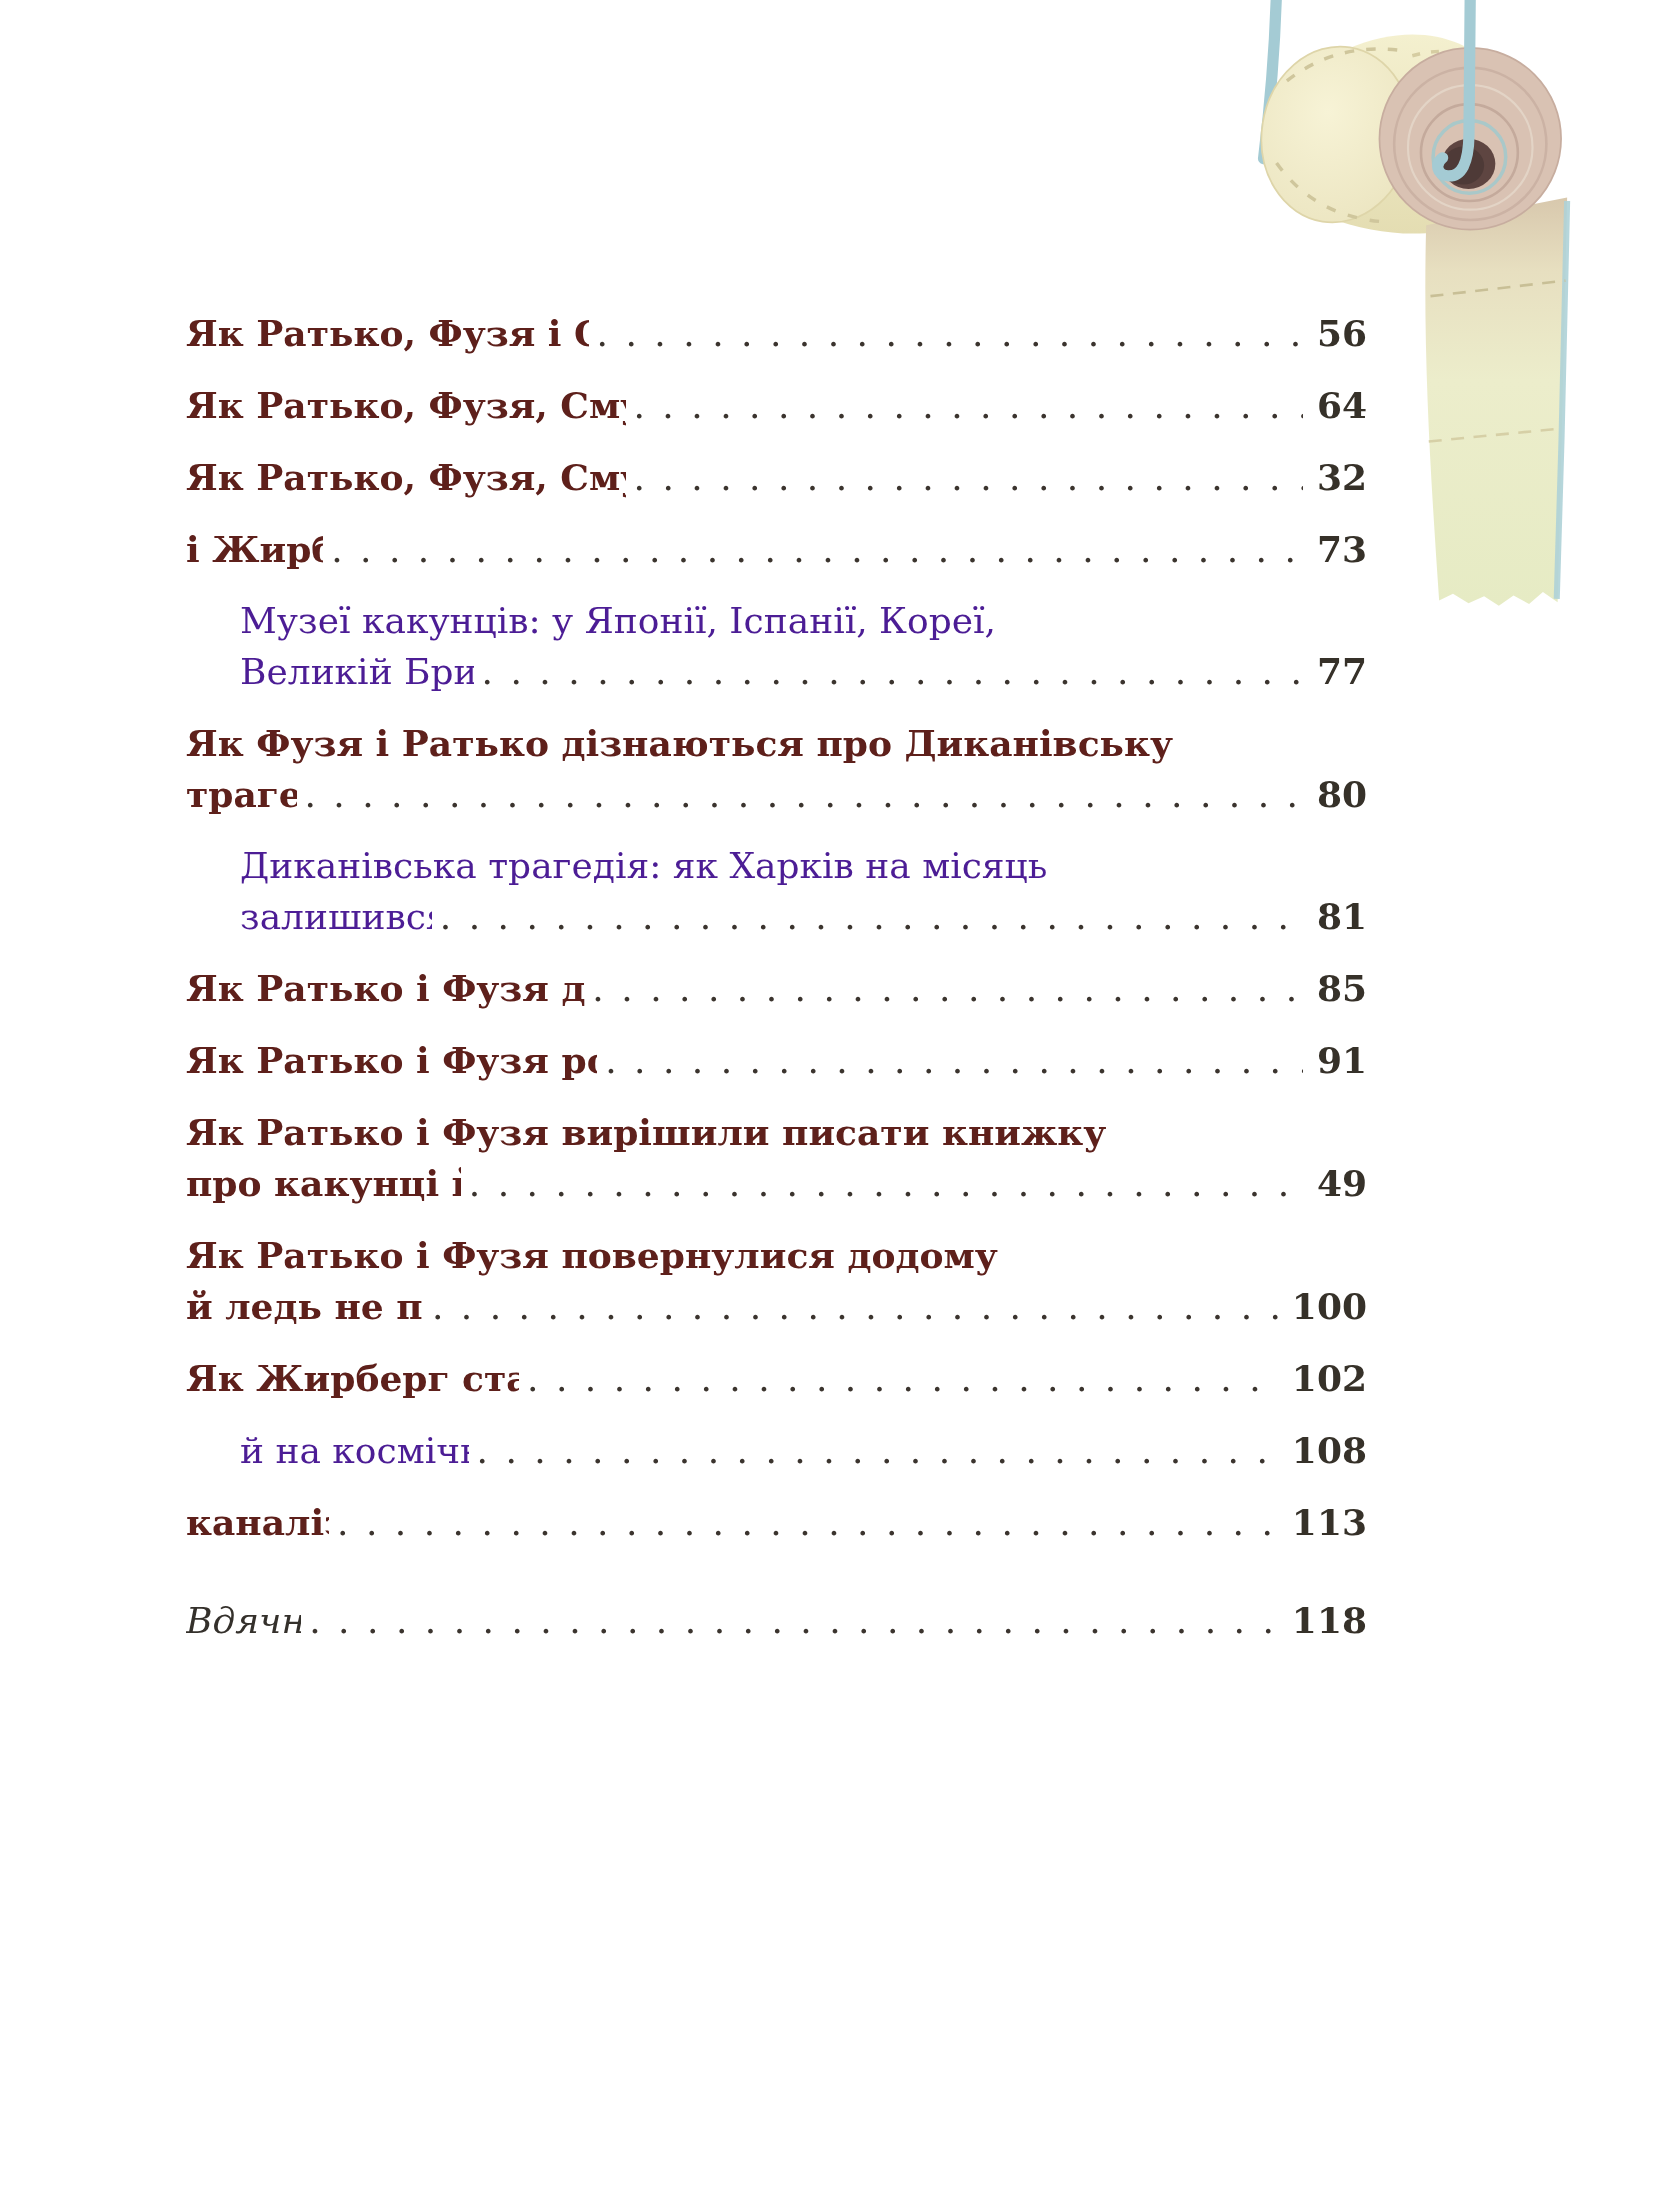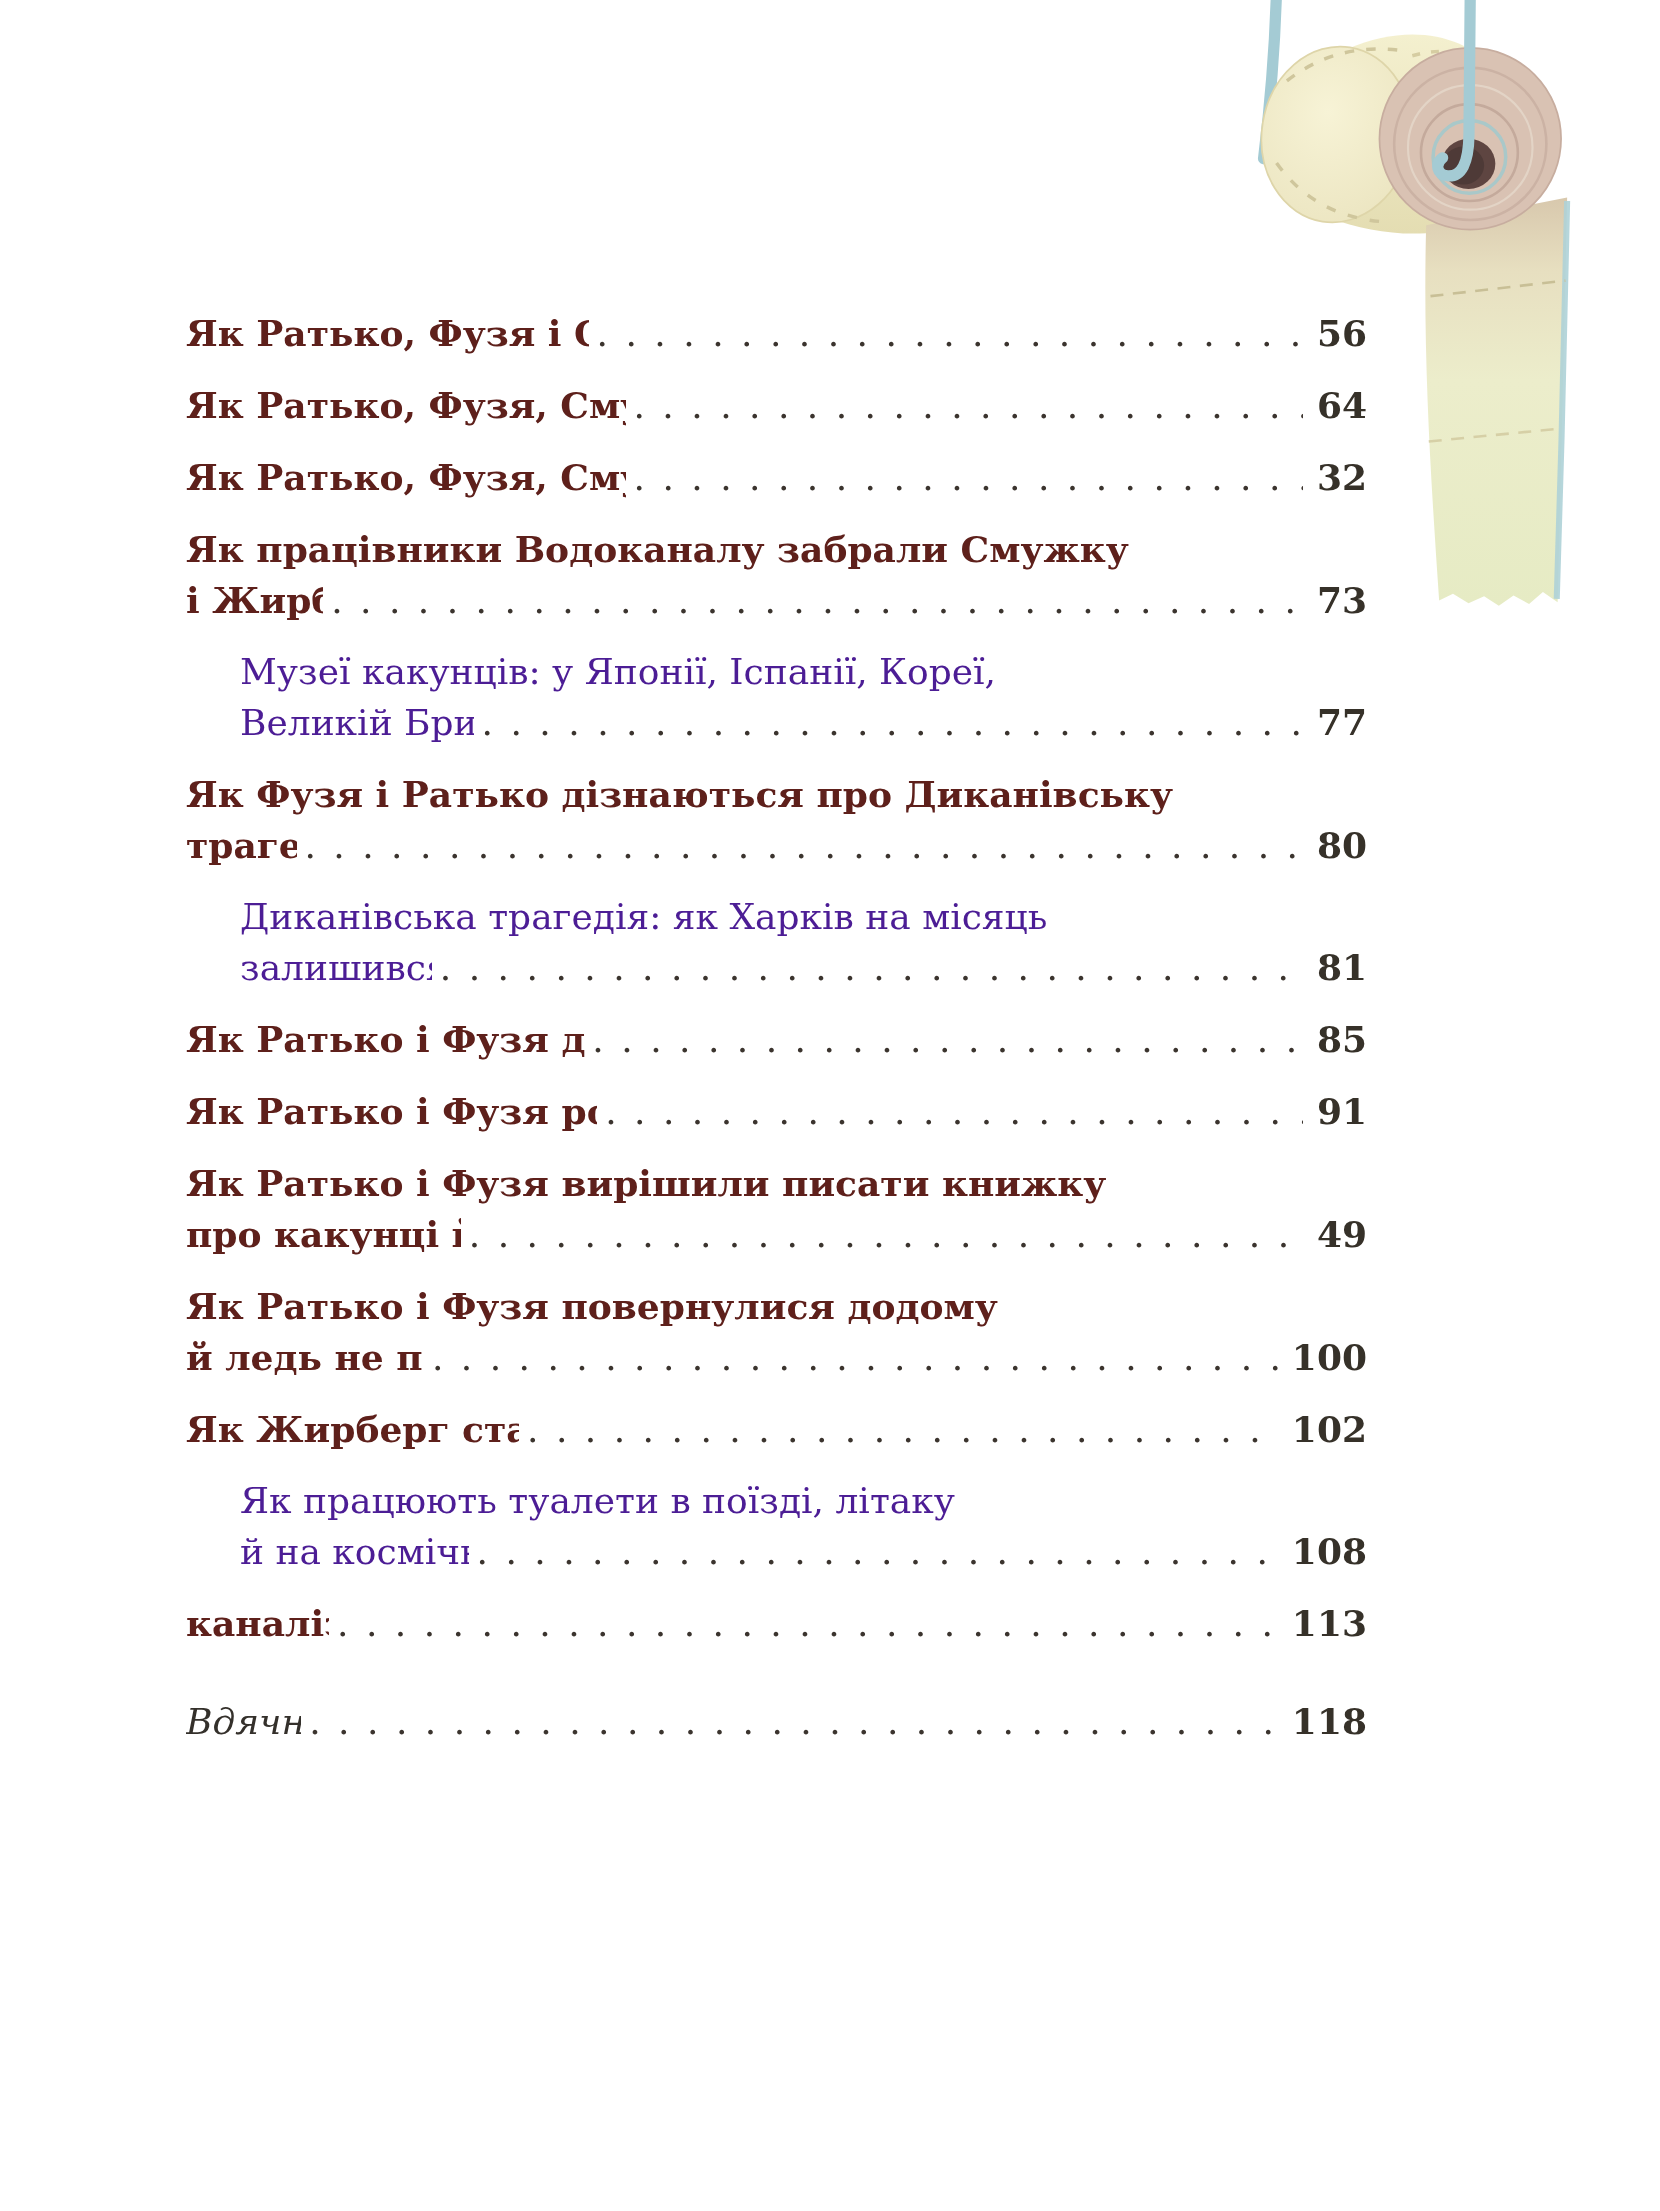--- a/index.html
+++ b/index.html
@@ -93,21 +93,20 @@
         </div>
       </div>
       <div class="entry main">
         <div class="line last">
           <span class="txt">Як Ратько, Фузя, Смужка і Паця створювали новини</span>
           <span class="leader"></span>
           <span class="pg">32</span>
         </div>
       </div>
       <div class="entry main">
-        <div class="line"><span class="txt">Як працівники Водоканалу забрали Смужку</span></div>
         <div class="line last">
           <span class="txt">і Жирберга</span>
           <span class="leader"></span>
           <span class="pg">73</span>
         </div>
       </div>
       <div class="entry sub">
         <div class="line"><span class="txt">Музеї какунців: у Японії, Іспанії, Кореї,</span></div>
         <div class="line last">
           <span class="txt">Великій Британії, Україні</span>
@@ -162,21 +161,20 @@
         </div>
       </div>
       <div class="entry main">
         <div class="line last">
           <span class="txt">Як Жирберг став щасливим у музеї</span>
           <span class="leader"></span>
           <span class="pg">102</span>
         </div>
       </div>
       <div class="entry sub">
-        <div class="line"><span class="txt">Як працюють туалети в поїзді, літаку</span></div>
         <div class="line last">
           <span class="txt">й на космічному кораблі?</span>
           <span class="leader"></span>
           <span class="pg">108</span>
         </div>
       </div>
       <div class="entry main">
         <div class="line last">
           <span class="txt">каналізацію</span>
           <span class="leader"></span>

